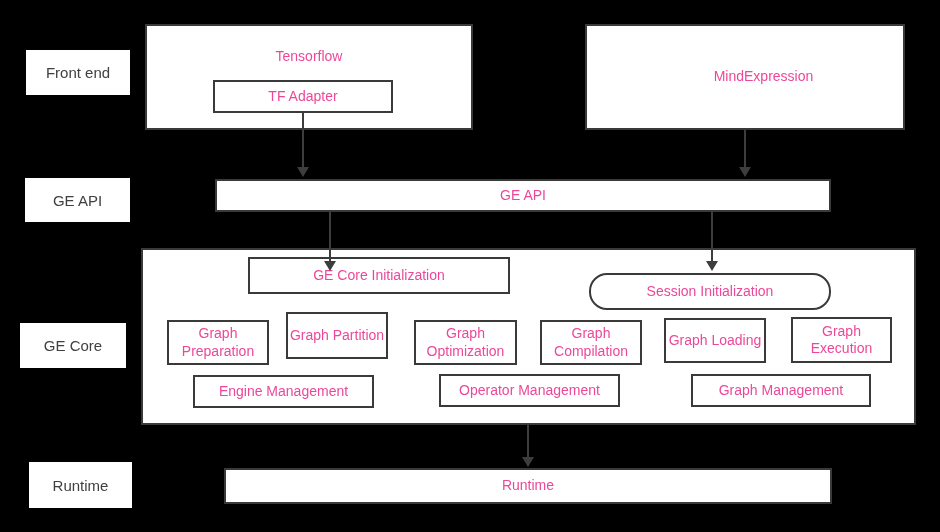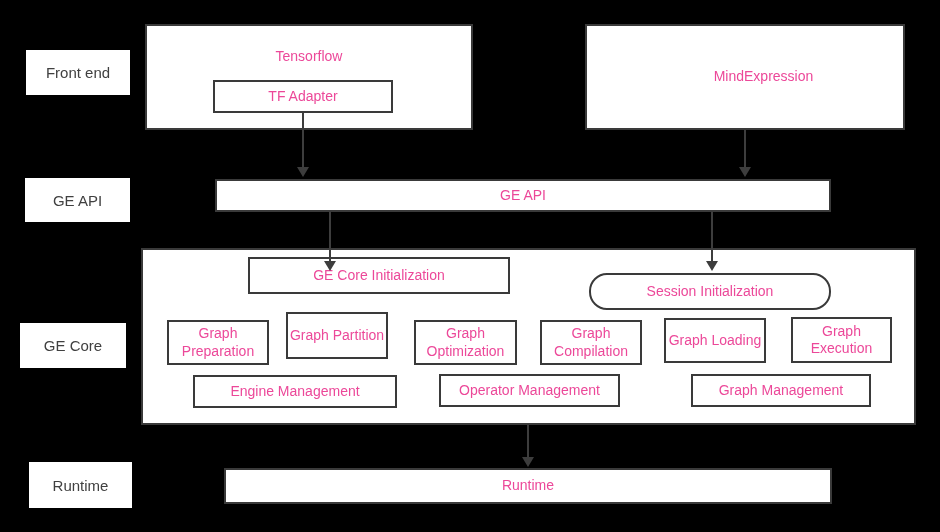--- a/index.html
+++ b/index.html
@@ -118,21 +118,21 @@
   <div class="box inner" style="left:540px; top:320px; width:102px; height:45px;">
     <span>Graph Compilation</span>
   </div>
   <div class="box inner" style="left:664px; top:318px; width:102px; height:45px;">
     <span>Graph Loading</span>
   </div>
   <div class="box inner" style="left:791px; top:317px; width:101px; height:46px;">
     <span>Graph Execution</span>
   </div>
 
-  <div class="box inner" style="left:193px; top:375px; width:204px; height:33px;">
+  <div class="box inner" style="left:193px; top:375px; width:181px; height:33px;">
     <span>Engine Management</span>
   </div>
   <div class="box inner" style="left:439px; top:374px; width:181px; height:33px;">
     <span>Operator Management</span>
   </div>
   <div class="box inner" style="left:691px; top:374px; width:180px; height:33px;">
     <span>Graph Management</span>
   </div>
 
   <div class="box" style="left:224px; top:468px; width:608px; height:36px;">

